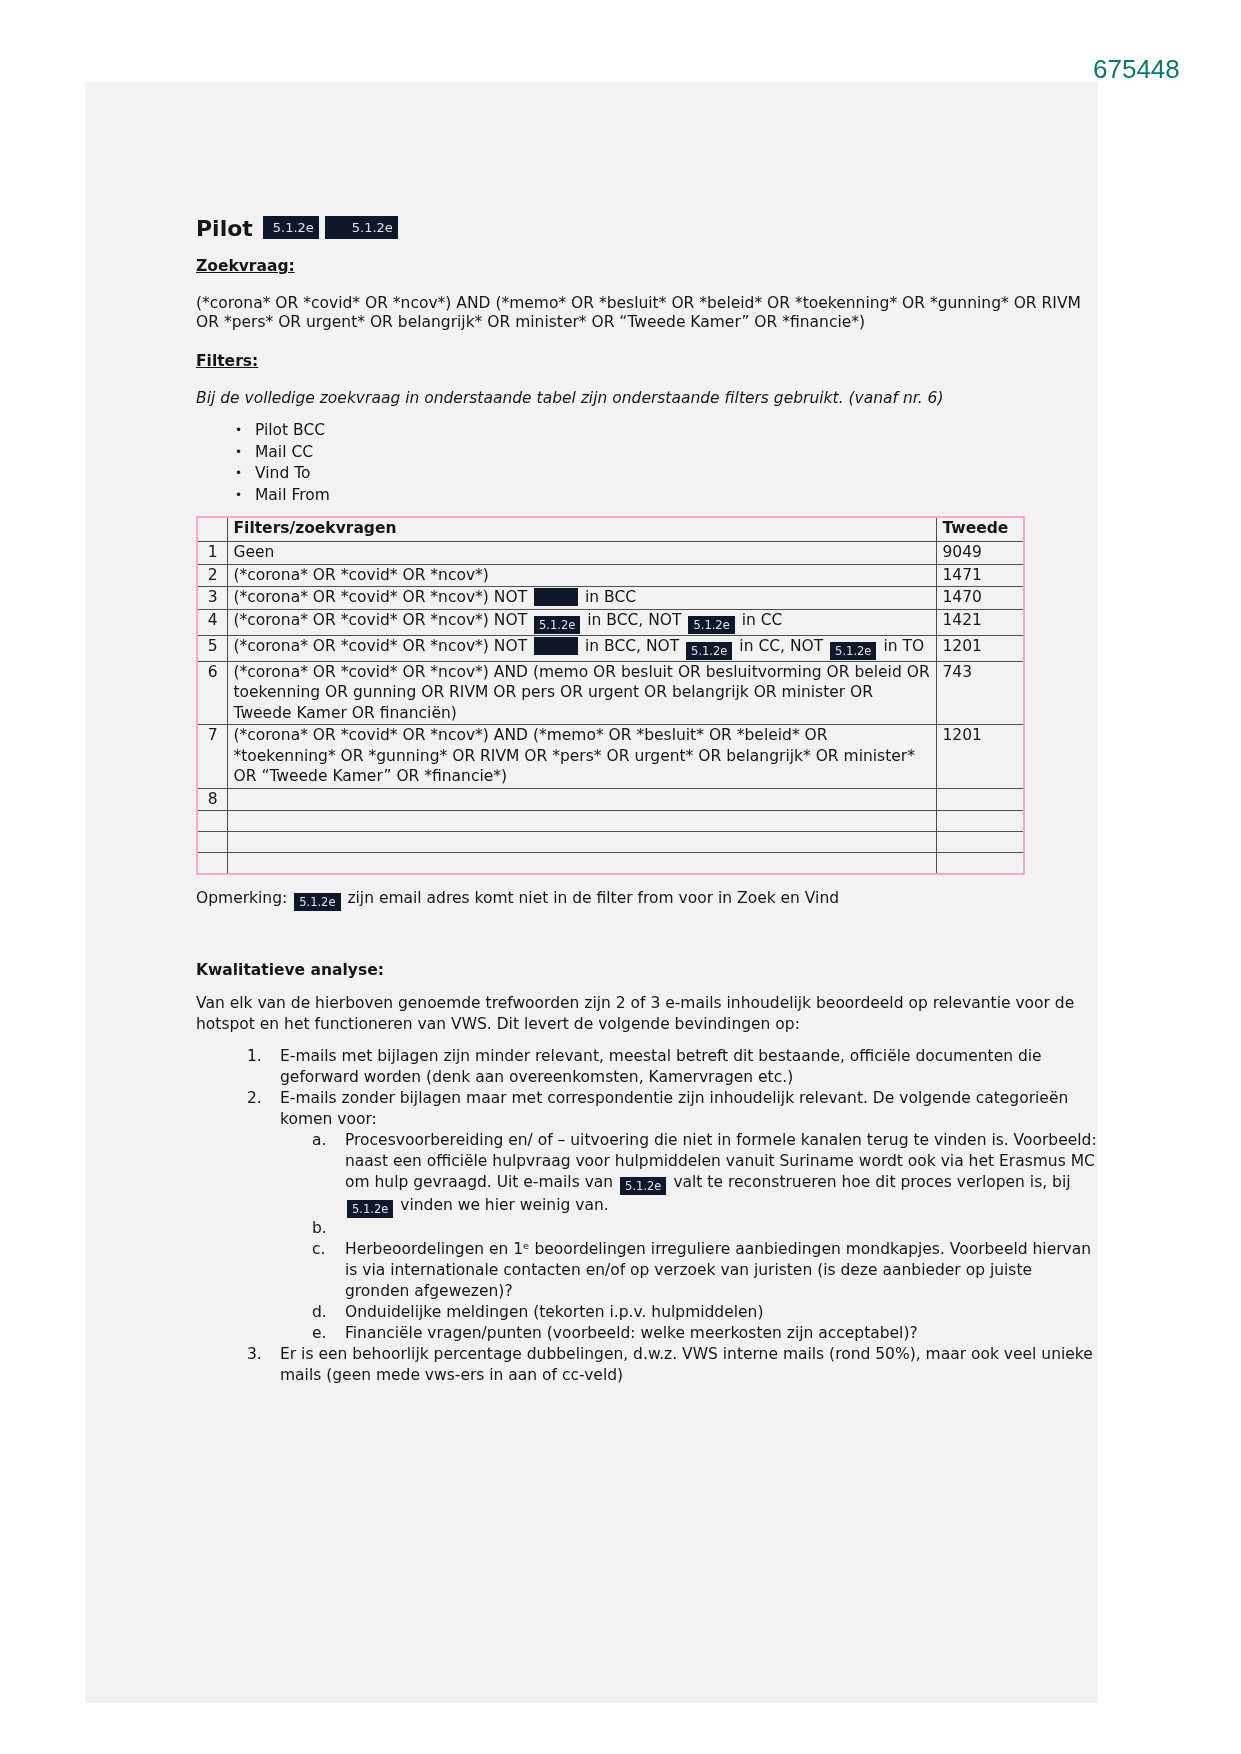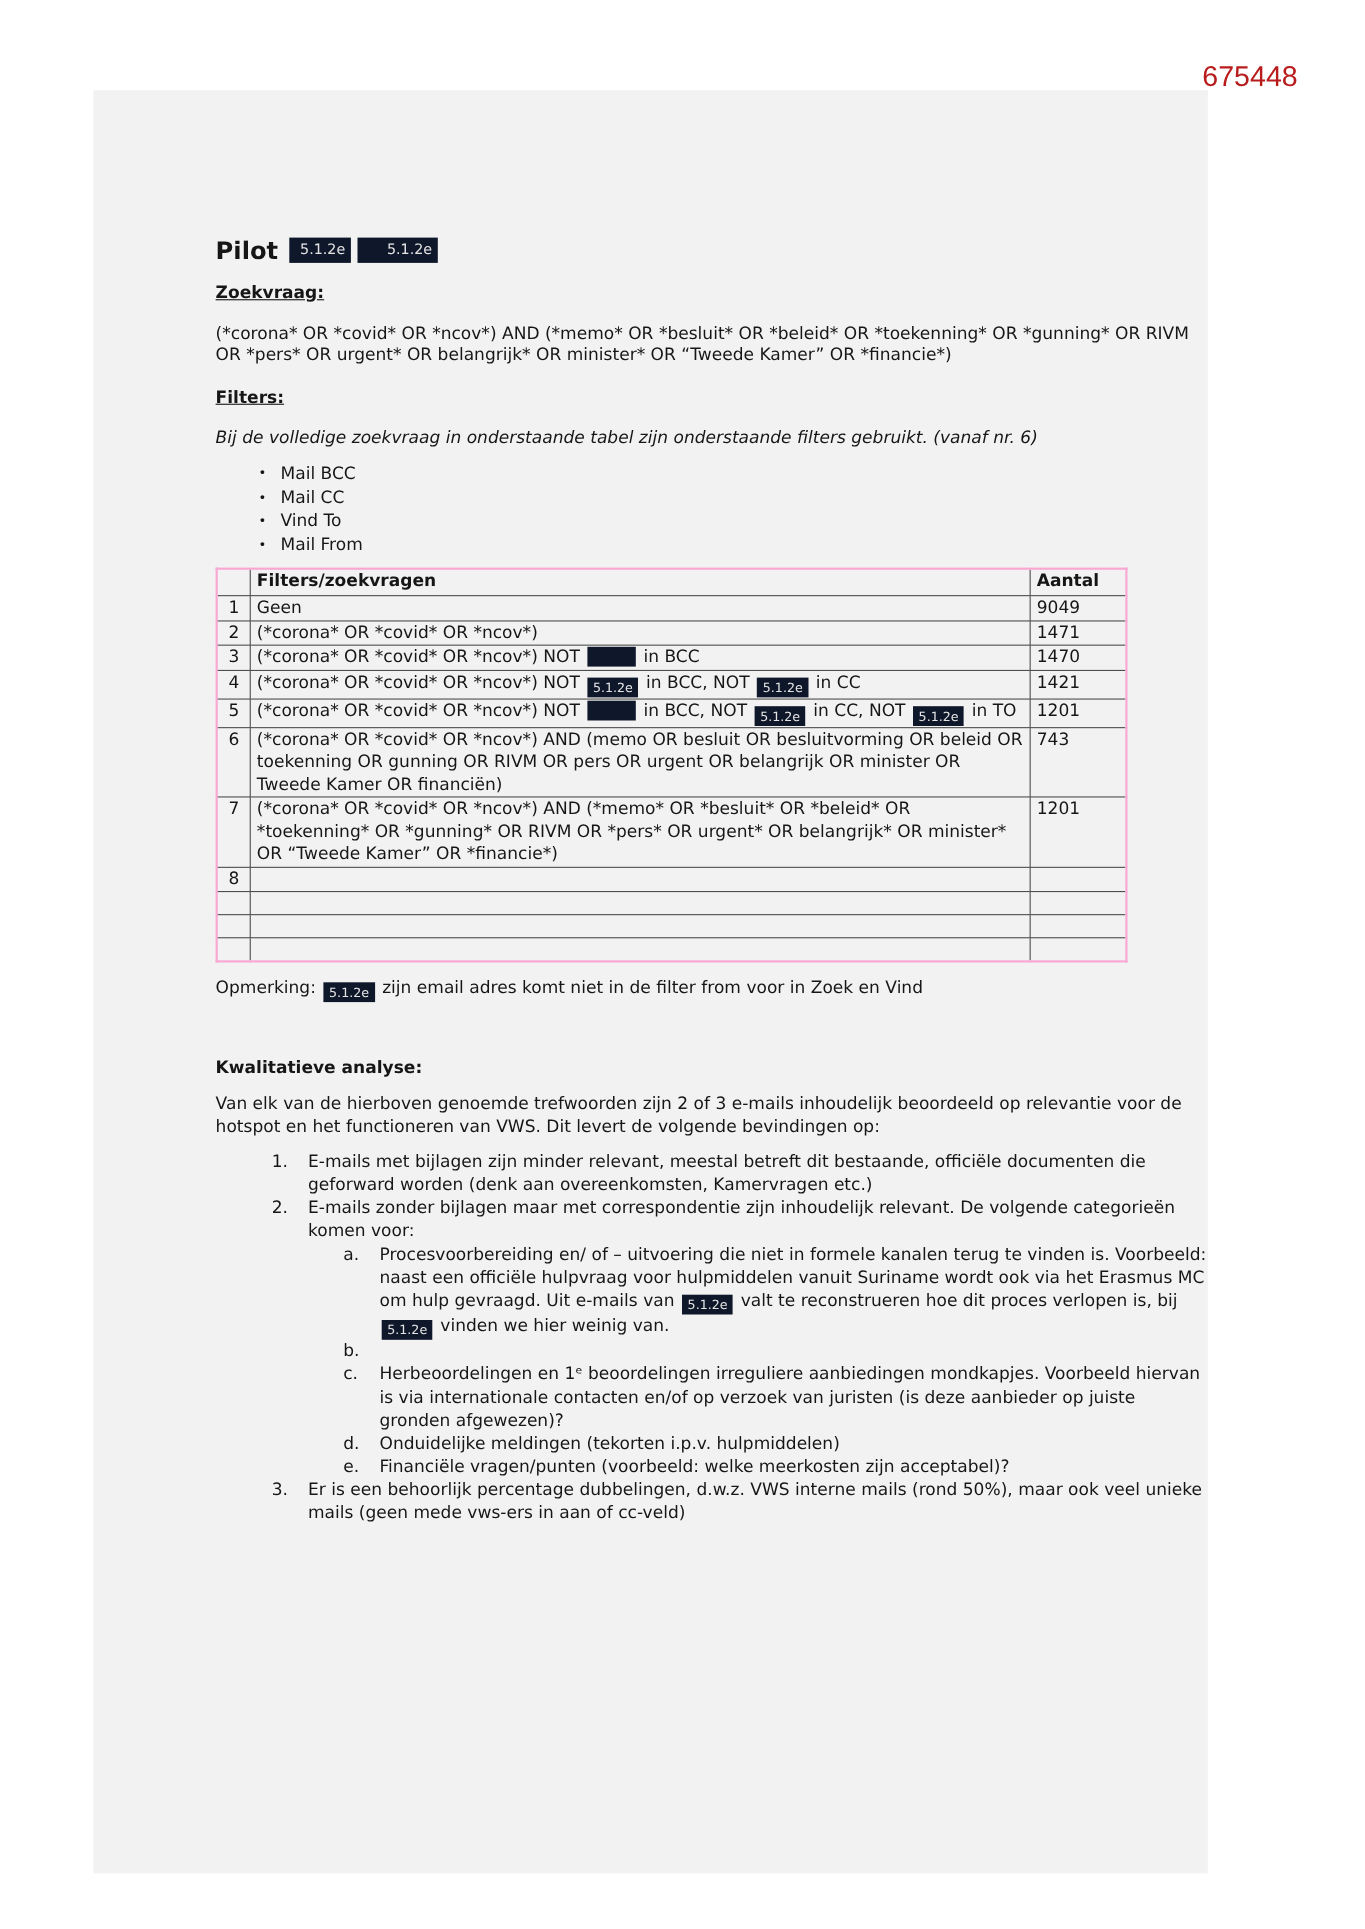--- a/index.html
+++ b/index.html
@@ -2,21 +2,21 @@
 <html><head>
 <meta charset="utf-8">
 <style>
   html,body{margin:0;padding:0;}
   body{
     width:1241px;height:1754px;position:relative;background:#ffffff;
     font-family:"DejaVu Sans","Liberation Sans",sans-serif;color:#161616;
     overflow:hidden;
   }
   .scan-bg{position:absolute;left:85px;top:82px;width:1013px;height:1621px;background:#f2f2f2;}
-  .doc-number{position:absolute;left:1093px;top:54px;font-family:"Liberation Sans",sans-serif;font-size:26px;color:#b91c1c;}
+  .doc-number{position:absolute;left:1093px;top:54px;font-family:"Liberation Sans",sans-serif;font-size:26px;color:#0f766e;}
   .content{position:absolute;left:196px;top:216px;width:905px;font-size:15.5px;line-height:21px;}
 
   .title-row{display:flex;align-items:flex-start;gap:6px;margin-bottom:15px;}
   .title-text{font-size:22px;font-weight:bold;line-height:25px;margin-right:4px;}
 
   .redact{
     display:inline-block;background:#0f172a;color:#e4e4e4;
     font-size:11.5px;line-height:18px;height:18px;min-width:36px;
     padding:0 5px;text-align:right;vertical-align:-3px;margin:0 2px;
     box-sizing:border-box;white-space:nowrap;
@@ -70,21 +70,21 @@
 
   <div class="h-bold">Zoekvraag:</div>
   <div class="query">(*corona* OR *covid* OR *ncov*) AND (*memo* OR *besluit* OR *beleid* OR *toekenning* OR *gunning* OR RIVM OR *pers* OR urgent* OR belangrijk* OR minister* OR “Tweede Kamer” OR *financie*)</div>
 
   <div class="h-bold" style="margin-bottom:16px;">Filters:</div>
   <div class="note-italic">Bij de volledige zoekvraag in onderstaande tabel zijn onderstaande filters gebruikt. (vanaf nr. 6)</div>
 
   <div class="bullets">
       <div class="bullet-item">
         <span class="dot">•</span>
-        <span>Mail BCC</span>
+        <span>Pilot BCC</span>
       </div>
       <div class="bullet-item">
         <span class="dot">•</span>
         <span>Mail CC</span>
       </div>
       <div class="bullet-item">
         <span class="dot">•</span>
         <span>Vind To</span>
       </div>
       <div class="bullet-item">
@@ -96,21 +96,21 @@
   <table class="filters">
     <colgroup>
         <col style="width:30px">
         <col>
         <col style="width:88px">
       </colgroup>
     <thead>
       <tr>
         <th></th>
         <th>Filters/zoekvragen</th>
-        <th>Aantal</th>
+        <th>Tweede</th>
       </tr>
     </thead>
     <tbody>
         <tr>
           <td class="c-nr">1</td>
           <td class="c-filter">Geen</td>
           <td class="c-aantal">9049</td>
         </tr>
         <tr>
           <td class="c-nr">2</td>

